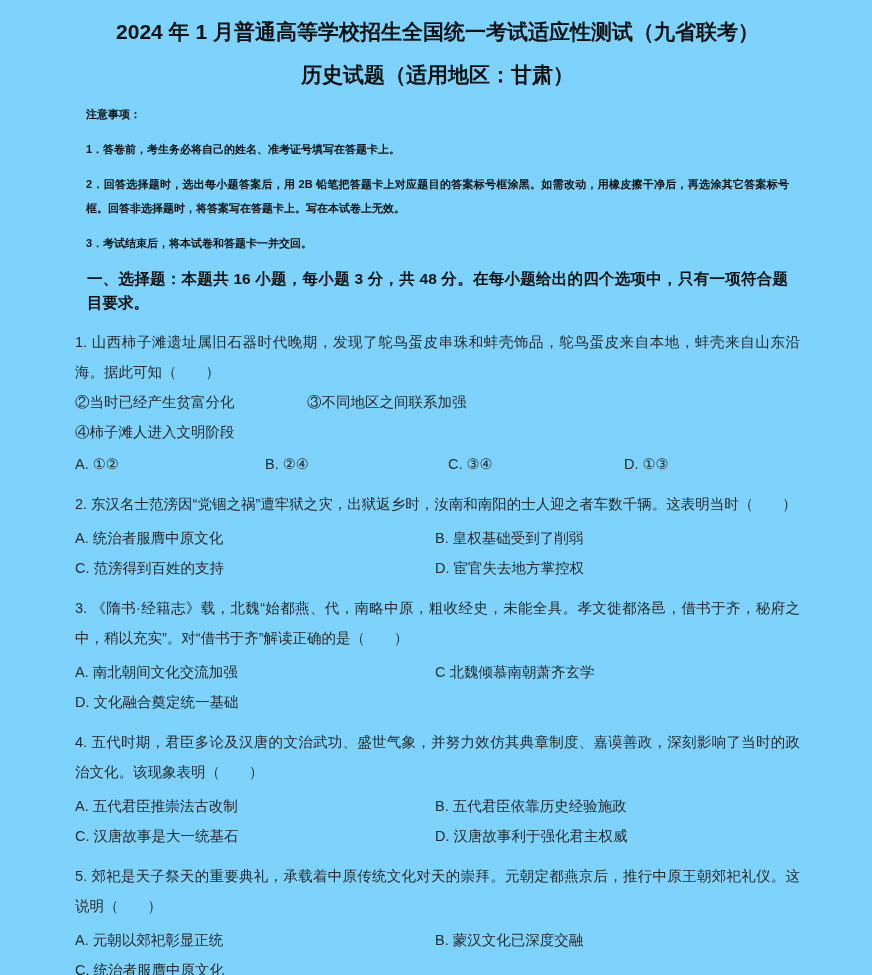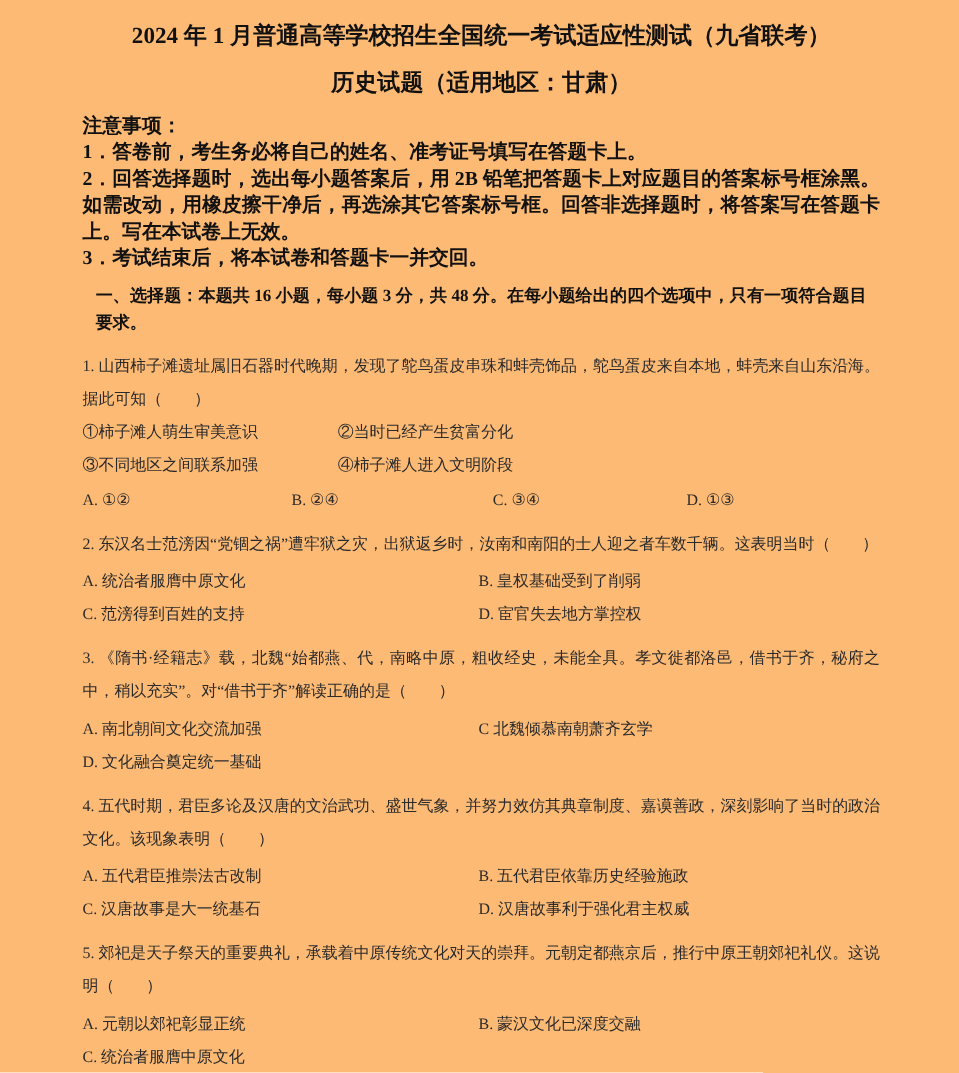--- a/index.html
+++ b/index.html
@@ -1,22 +1,22 @@
 <!DOCTYPE html>
 <html><head>
 <meta charset="utf-8">
 <style>
   * { box-sizing: border-box; }
   html, body { margin: 0; padding: 0; background: #ffffff; }
   .page {
     width: 872px;
     height: 975px;
-    background: #fdba74;
+    background: #7dd3fc;
     padding: 10px 72px 17px 75px;
-    font-family: Liberation Serif, serif;
+    font-family: Liberation Sans, sans-serif;
     color: #222222;
     overflow: hidden;
   }
   .title {
     font-size: 21px;
     font-weight: bold;
     text-align: center;
     color: #111111;
     margin: 6px 0 0 0;
     line-height: 32px;
@@ -24,25 +24,25 @@
   .subtitle {
     font-size: 21px;
     font-weight: bold;
     text-align: center;
     color: #111111;
     margin: 12px 0 12px 0;
     line-height: 30px;
   }
   .notice { margin-top: 8px; }
   .notice p {
-    font-size: 18px;
+    font-size: 11px;
     font-weight: bold;
     color: #111111;
     line-height: 24px;
-    margin: 0;
+    margin: 11px;
     text-align: justify;
   }
   .section-heading {
     font-size: 15.5px;
     font-weight: bold;
     color: #111111;
     line-height: 24px;
     margin: 12px;
     text-align: justify;
   }
@@ -91,21 +91,20 @@
     <p>1．答卷前，考生务必将自己的姓名、准考证号填写在答题卡上。</p>
     <p>2．回答选择题时，选出每小题答案后，用 2B 铅笔把答题卡上对应题目的答案标号框涂黑。如需改动，用橡皮擦干净后，再选涂其它答案标号框。回答非选择题时，将答案写在答题卡上。写在本试卷上无效。</p>
     <p>3．考试结束后，将本试卷和答题卡一并交回。</p>
   </div>
 
   <p class="section-heading">一、选择题：本题共 16 小题，每小题 3 分，共 48 分。在每小题给出的四个选项中，只有一项符合题目要求。</p>
 
   <div class="question">
     <p class="stem">1.  山西柿子滩遗址属旧石器时代晚期，发现了鸵鸟蛋皮串珠和蚌壳饰品，鸵鸟蛋皮来自本地，蚌壳来自山东沿海。据此可知（　　）</p>
     <div class="sub-options">
-      <span>①柿子滩人萌生审美意识</span>
       <span>②当时已经产生贫富分化</span>
       <span>③不同地区之间联系加强</span>
       <span>④柿子滩人进入文明阶段</span>
     </div>
     <div class="options-four">
       <span>A. ①②</span>
       <span>B. ②④</span>
       <span>C. ③④</span>
       <span>D. ①③</span>
     </div>

